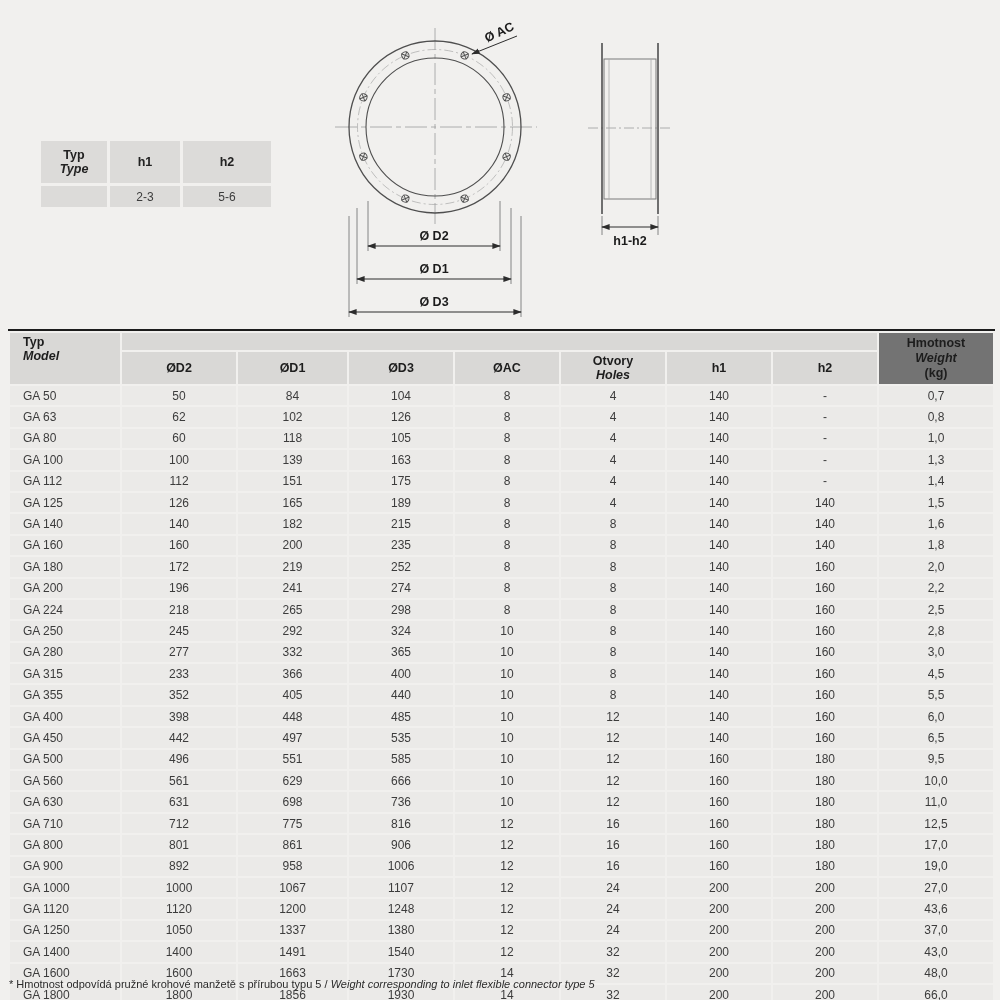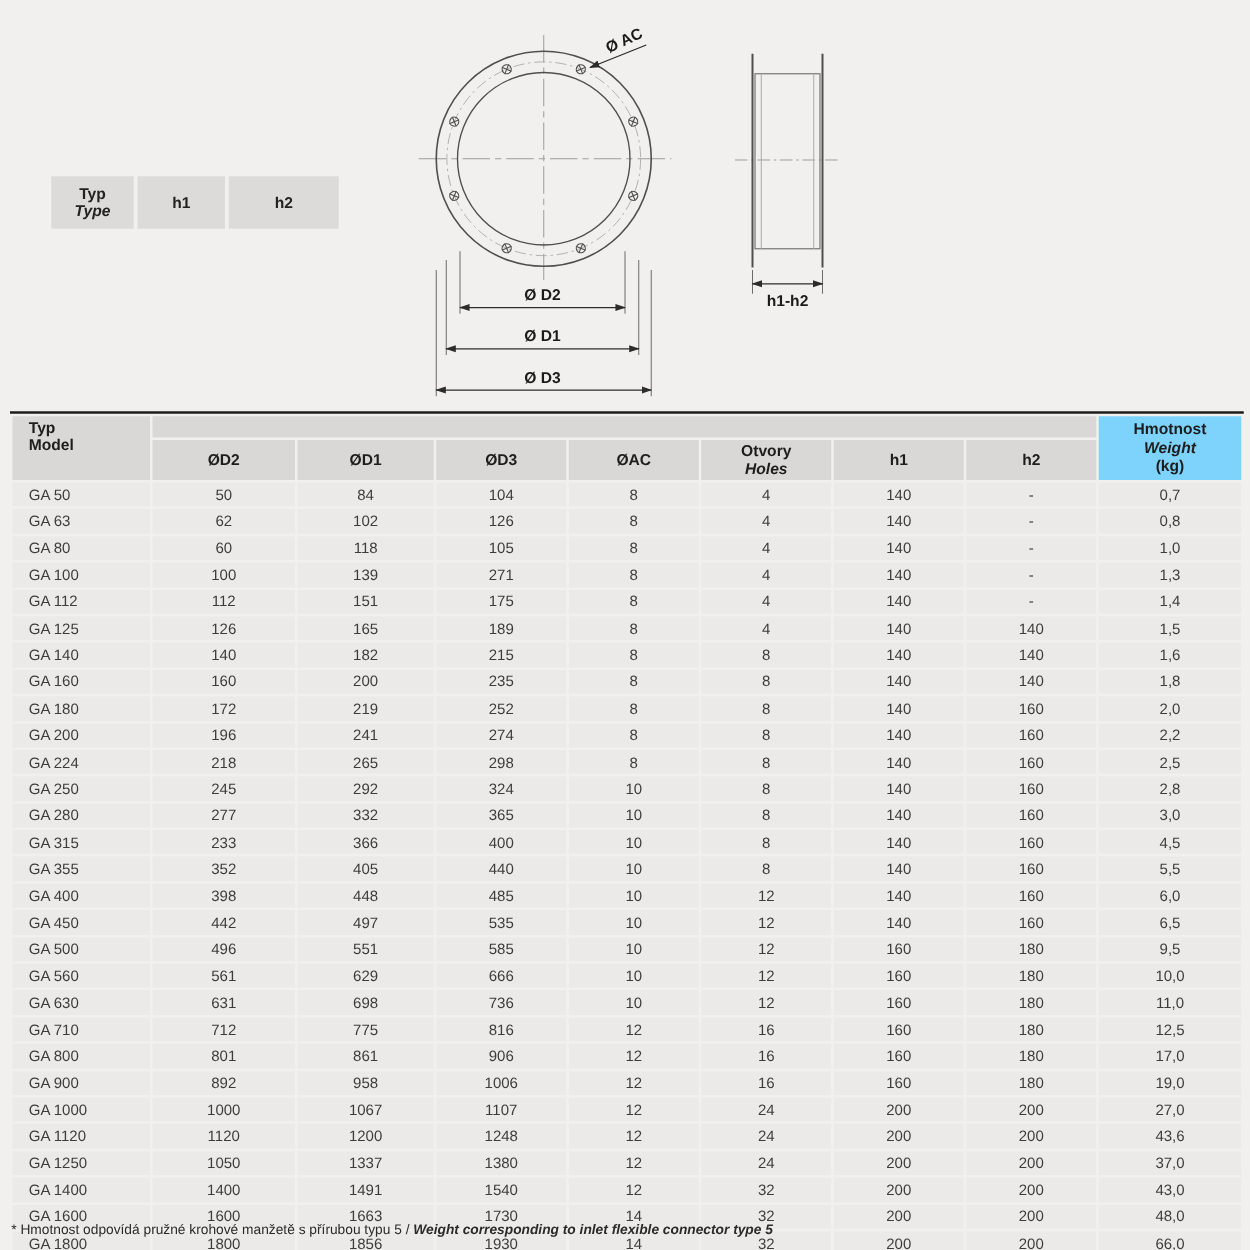--- a/index.html
+++ b/index.html
@@ -26,46 +26,51 @@
   .drawing{position:absolute;left:0;top:0;}
   .dimtxt{font-family:"Liberation Sans",sans-serif;font-size:12.5px;font-weight:bold;fill:#1b1b1b;}
   
   .table-wrap{position:absolute;left:8px;top:329px;width:987px;}
   .top-rule{height:2px;background:#1c1c1c;width:100%;}
   table.main{border-collapse:separate;border-spacing:2px;table-layout:fixed;width:987px;}
   table.main td{overflow:hidden;}
   td.band{background:#d9d8d6;height:15px;}
   td.model-hdr{background:#d9d8d6;text-align:left;vertical-align:top;
       padding:2px 0 0 13px;font-size:12.5px;font-weight:bold;color:#1d1d1d;}
-  td.model-hdr .it{margin-top:14px;}
+  td.model-hdr .it{font-style:italic;margin-top:14px;}
   td.col-hdr{background:#d9d8d6;text-align:center;vertical-align:middle;height:30px;
       font-size:12.5px;font-weight:bold;color:#1d1d1d;line-height:1.15;}
   td.col-hdr .sub{font-style:italic;}
-  td.weight-hdr{background:#7dd3fc;text-align:center;vertical-align:middle;
+  td.weight-hdr{background:#737373;text-align:center;vertical-align:middle;
       font-size:12.5px;font-weight:bold;color:#1d1d1d;line-height:1.2;}
   td.weight-hdr .it{font-style:italic;}
   table.main tbody td{background:#ebeae8;height:17.4px;font-size:12px;color:#3c3c3c;
       text-align:center;vertical-align:middle;line-height:1;}
   table.main tbody td.c-model{text-align:left;padding-left:13px;}
   
   .footnote{position:absolute;left:9px;top:978px;font-size:11px;color:#2a2a2a;white-space:nowrap;}
-  .footnote .it{font-style:italic;font-weight:bold;}
+  .footnote .it{font-style:italic;}
 </style>
 </head>
 <body>
 
 <table class="type-table">
   <tbody>
       <tr class="hdr">
     <td class="c1">
       <span class="b1">Typ</span>
       <span class="it">Type</span>
     </td>
     <td class="c2">h1</td>
     <td class="c3">h2</td>
+  </tr>
+  <tr class="val">
+    <td class="c1"></td>
+    <td class="c2">2-3</td>
+    <td class="c3">5-6</td>
   </tr>
 </tbody>
   </table>
 
 <svg class="drawing" width="1000" height="330" viewBox="0 0 1000 330">
   <defs>
     <marker id="arr" viewBox="0 0 10 10" refX="9" refY="5" markerWidth="8.5" markerHeight="8.5" orient="auto-start-reverse">
       <path d="M0,1.6 L10,5 L0,8.4 z" fill="#2c2c2c"></path>
     </marker>
   </defs>
@@ -254,21 +259,21 @@
           <td class="c-val">8</td>
           <td class="c-val">4</td>
           <td class="c-val">140</td>
           <td class="c-val">-</td>
           <td class="c-val">1,0</td>
         </tr>
         <tr>
           <td class="c-model">GA 100</td>
           <td class="c-val">100</td>
           <td class="c-val">139</td>
-          <td class="c-val">271</td>
+          <td class="c-val">163</td>
           <td class="c-val">8</td>
           <td class="c-val">4</td>
           <td class="c-val">140</td>
           <td class="c-val">-</td>
           <td class="c-val">1,3</td>
         </tr>
         <tr>
           <td class="c-model">GA 112</td>
           <td class="c-val">112</td>
           <td class="c-val">151</td>

